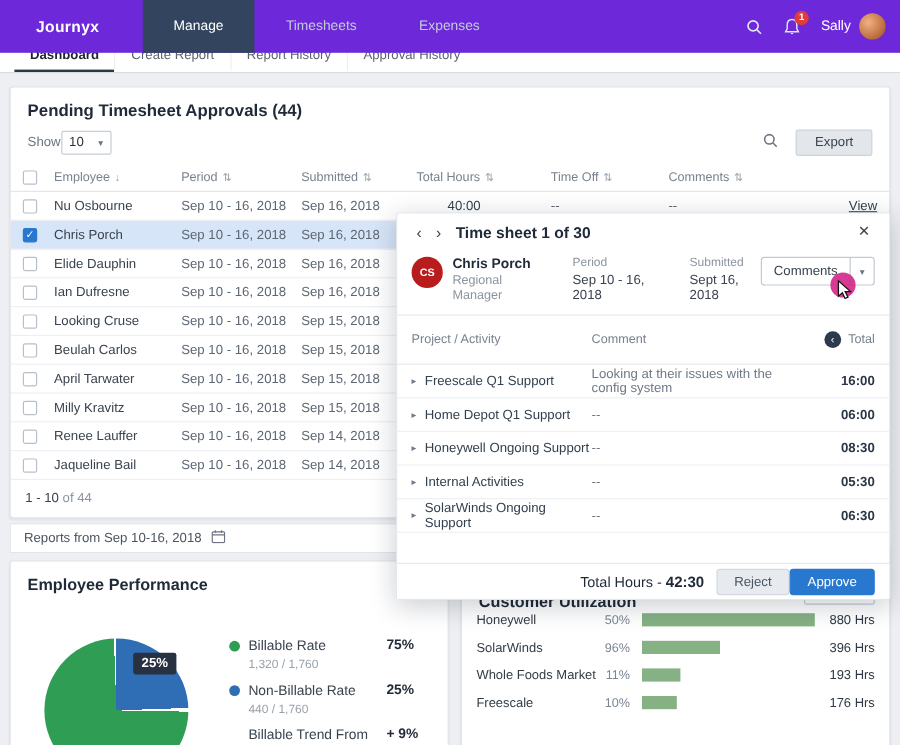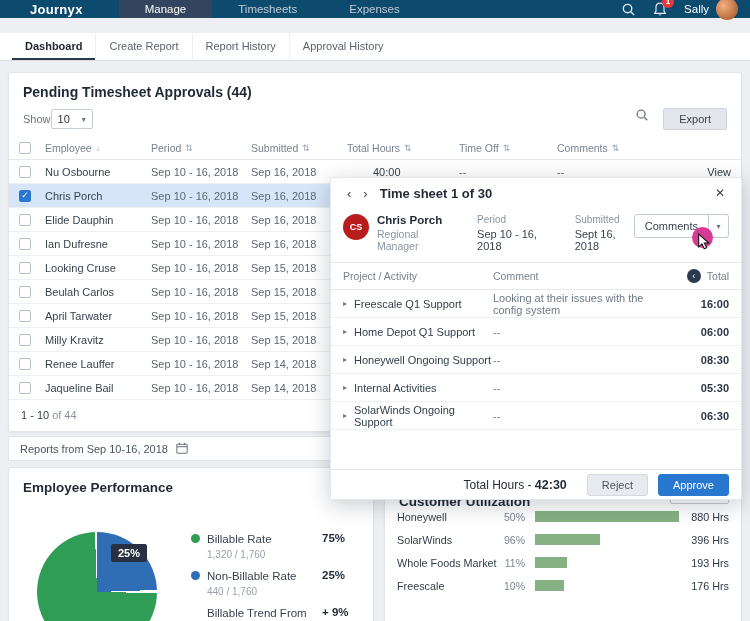--- a/index.html
+++ b/index.html
@@ -1,21 +1,21 @@
 <!DOCTYPE html>
 <html><head>
 <meta charset="utf-8">
 <style>
 *{margin:0;padding:0;box-sizing:border-box}
 html,body{width:750px;height:621px}
 body{font-family:"Liberation Sans",sans-serif;background:#edeff2;position:relative;overflow:hidden}
 .page{position:absolute;inset:0;overflow:hidden}
 
 
-.navbar{position:absolute;left:0;top:0;width:750px;height:18px;background:#0c4a6e;display:flex;align-items:stretch;z-index:5}
+.navbar{position:absolute;left:0;top:0;width:750px;height:44px;background:#6d28d9;display:flex;align-items:stretch;z-index:5}
 .brand{color:#fff;font-size:13px;font-weight:700;display:flex;align-items:center;margin:0 36px 0 30px;letter-spacing:.3px;cursor:pointer}
 .nav-item{display:flex;align-items:center;padding:0 26px;font-size:11.5px;color:#c3ccd6;cursor:pointer}
 .nav-item.active{background:#33455e;color:#fff}
 .nav-right{margin-left:auto;display:flex;align-items:center;gap:17px;padding-right:12px}
 .icon-btn{position:relative;display:flex;align-items:center;cursor:pointer}
 .badge{position:absolute;top:-6px;right:-7px;min-width:12px;height:12px;border-radius:7px;background:#e23b3b;color:#fff;font-size:8px;display:flex;align-items:center;justify-content:center;padding:0 2px;font-weight:700}
 .user{display:flex;align-items:center;gap:7px;color:#fff;font-size:11.5px;cursor:pointer}
 .avatar{width:22px;height:22px;border-radius:50%;background:radial-gradient(circle at 35% 35%,#f2b183,#b96a3a 70%,#7e3f1c)}
 
 
@@ -28,21 +28,21 @@
 .card{position:absolute;background:#fff;border:1px solid #e1e4e9;border-radius:3px;box-shadow:0 1px 2px rgba(25,35,50,.06)}
 .card-title{font-size:14px;font-weight:700;color:#1f2937}
 
 
 .approvals{left:8px;top:72px;width:734px;height:360px;z-index:2;overflow:hidden}
 .approvals .card-title{padding:11px 14px 7px}
 .controls{display:flex;align-items:center;height:24px;padding:0 14px}
 .show-label{font-size:11px;color:#6b7480;margin-right:0}
 .select{display:inline-flex;align-items:center;justify-content:space-between;border:1px solid #c5cdd5;border-radius:2px;background:#fff;height:20px;font-size:11px;color:#333;padding:0 6px;gap:12px;cursor:pointer}
 .select .chev{font-size:8px;color:#6b7480}
-.controls-right{margin-left:auto;display:flex;gap:14px}
+.controls-right{margin-left:auto;display:flex;align-items:center;gap:14px}
 .export-btn{height:22px;padding:0 15px;background:#e3e7eb;border:1px solid #ccd3da;border-radius:2px;font-size:11px;color:#39434e;display:flex;align-items:center;cursor:pointer}
 .grid{display:grid;grid-template-columns:26px 106px 100px 96px 112px 98px 140px 1fr;align-items:center;padding:0 10px}
 .thead{height:24px;border-bottom:1px solid #e3e6ea;margin-top:5px}
 .th{font-size:10.5px;color:#78828e;display:flex;align-items:center;gap:4px;cursor:pointer}
 .sort{font-size:9px;color:#9aa4ae}
 .trow{height:24px;border-bottom:1px solid #edeff2;font-size:11px;color:#39434e;cursor:pointer}
 .trow .muted{color:#5d6773}
 .trow.selected{background:#d7e5f8}
 .checkbox{width:12px;height:12px;border:1px solid #b7c0ca;border-radius:2px;background:#fff;display:flex;align-items:center;justify-content:center;cursor:pointer}
 .checkbox .tick{display:none;font-size:9px;color:#fff;line-height:1}
@@ -94,29 +94,29 @@
 .cs-avatar{width:26px;height:26px;border-radius:50%;background:#b91c1c;color:#fff;font-size:9px;font-weight:700;display:flex;align-items:center;justify-content:center;margin-right:8px;flex:0 0 auto}
 .info-name{font-size:11.5px;font-weight:700;color:#1f2937}
 .info-role{font-size:10.5px;color:#8a94a0;margin-top:2px}
 .info-block{margin-left:26px}
 .info-label{font-size:10px;color:#8a94a0}
 .info-value{font-size:11px;color:#39434e;margin-top:3px}
 .comments-btn{margin-left:auto;display:flex;align-items:stretch;border:1px solid #c3cad2;border-radius:3px;height:24px;cursor:pointer;background:#fff}
 .comments-label{display:flex;align-items:center;padding:0 10px;font-size:11px;color:#39434e}
 .comments-chev{display:flex;align-items:center;justify-content:center;width:20px;border-left:1px solid #c3cad2;font-size:8px;color:#6b7480}
 .pt-grid{display:grid;grid-template-columns:150px 1fr 76px;align-items:center;padding:0 12px}
-.pt-head{height:28px;border-top:1px solid #e5e8ec;border-bottom:1px solid #e5e8ec;font-size:10.5px;color:#78828e}
+.pt-head{height:42px;border-top:1px solid #e5e8ec;border-bottom:1px solid #e5e8ec;font-size:10.5px;color:#78828e}
 .pt-total-h{display:flex;align-items:center;justify-content:flex-end;gap:6px}
 .collapse-badge{width:14px;height:14px;border-radius:50%;background:#2c3a4e;color:#fff;display:flex;align-items:center;justify-content:center;font-size:9px;line-height:1;cursor:pointer}
 .pt-row{height:28px;border-bottom:1px solid #eef0f3;font-size:11px}
 .pt-project{display:flex;align-items:center;gap:7px;color:#33404e}
 .caret{font-size:8px;color:#6b7a8a}
 .pt-comment{color:#6e7a87}
 .pt-total{text-align:right;color:#2b3646;font-weight:700}
-.panel-footer{position:absolute;left:0;right:0;bottom:0;height:30px;border-top:1px solid #e5e8ec;display:flex;align-items:center;justify-content:flex-end;gap:10px;padding:0 12px;background:#fff}
+.panel-footer{position:absolute;left:0;right:0;bottom:0;height:30px;border-top:1px solid #e5e8ec;display:flex;align-items:center;justify-content:flex-end;padding:0 12px;background:#fff}
 .total-hours{font-size:12px;color:#1f2937;margin-right:10px}
 .total-hours b{font-size:12.5px}
 .btn{height:22px;display:flex;align-items:center;padding:0 14px;border-radius:3px;font-size:11px;cursor:pointer}
 .btn-reject{background:#e7eaee;border:1px solid #d4d9df;color:#4a5562}
 .btn-approve{background:#2878d0;color:#fff;border:1px solid #2878d0}
 
 
 .click-highlight{position:absolute;left:692px;top:227px;width:21px;height:21px;border-radius:50%;background:#d42a8a;opacity:.92;z-index:20}
 .cursor{position:absolute;left:697px;top:233px;z-index:21}
 </style>

